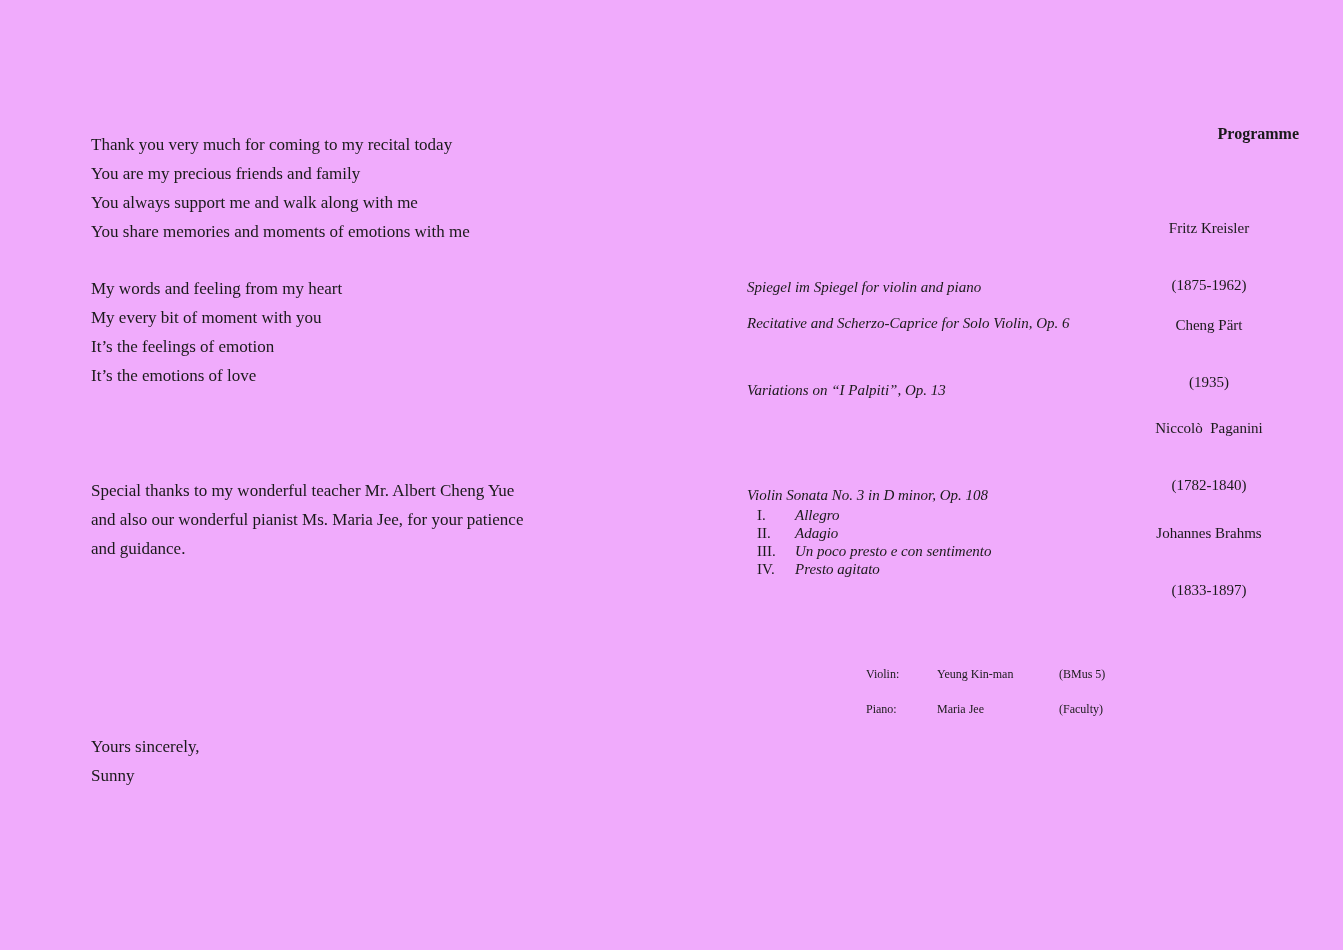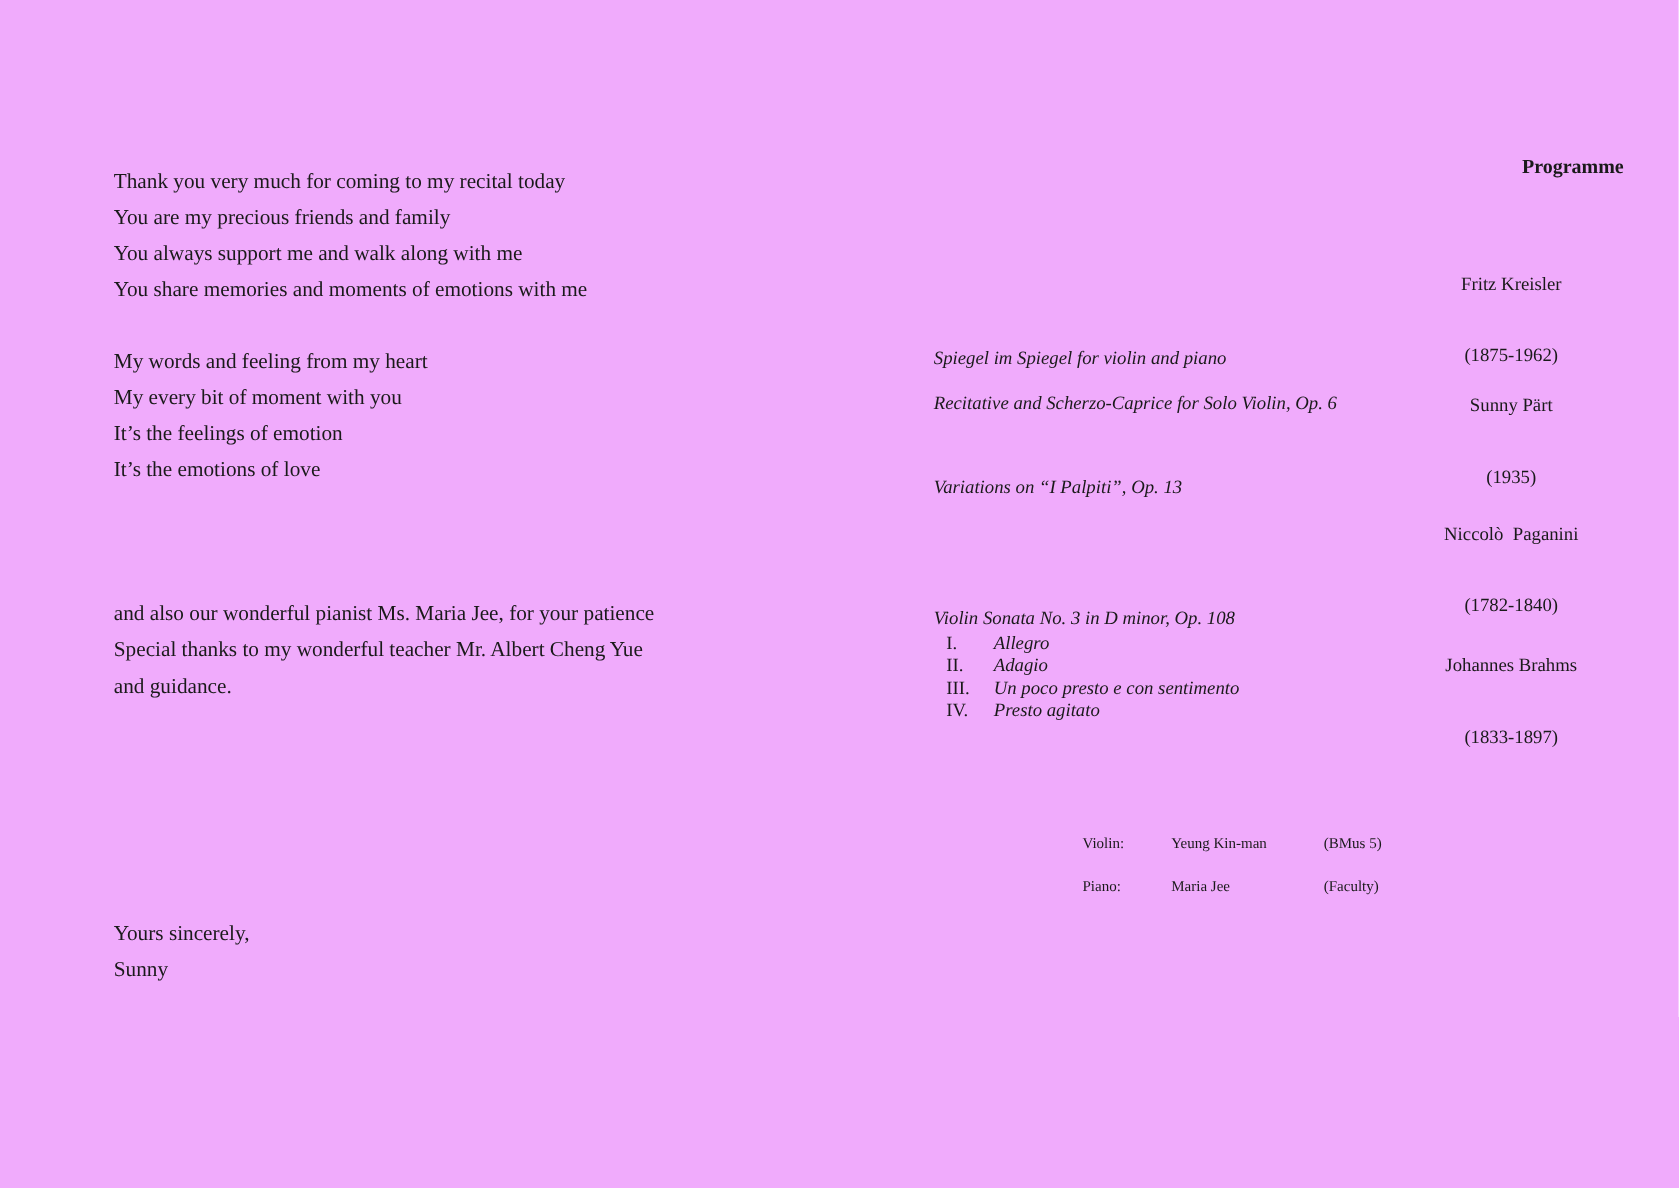--- a/index.html
+++ b/index.html
@@ -116,22 +116,22 @@
     </div>
 
     <div class="letter-block" id="stanza2">
       <p>My words and feeling from my heart</p>
       <p>My every bit of moment with you</p>
       <p>It’s the feelings of emotion</p>
       <p>It’s the emotions of love</p>
     </div>
 
     <div class="letter-block" id="thanks">
+      <p>Special thanks to my wonderful teacher Mr. Albert Cheng Yue</p>
       <p>and also our wonderful pianist Ms. Maria Jee, for your patience</p>
-      <p>Special thanks to my wonderful teacher Mr. Albert Cheng Yue</p>
       <p>and guidance.</p>
     </div>
 
     <div class="letter-block" id="closing">
       <p>Yours sincerely,</p>
       <p>Sunny</p>
     </div>
 
   </div>
 
@@ -143,21 +143,21 @@
       <div class="work">Recitative and Scherzo-Caprice for Solo Violin, Op. 6</div>
       <div class="composer">
         <div>Fritz Kreisler</div>
         <div>(1875-1962)</div>
       </div>
     </div>
 
     <div class="entry" id="entry2">
       <div class="work">Spiegel im Spiegel for violin and piano</div>
       <div class="composer">
-        <div>Sunny Pärt</div>
+        <div>Cheng Pärt</div>
         <div>(1935)</div>
       </div>
     </div>
 
     <div class="entry" id="entry3">
       <div class="work">Variations on “I Palpiti”, Op. 13</div>
       <div class="composer">
         <div>Niccolò  Paganini</div>
         <div>(1782-1840)</div>
       </div>

